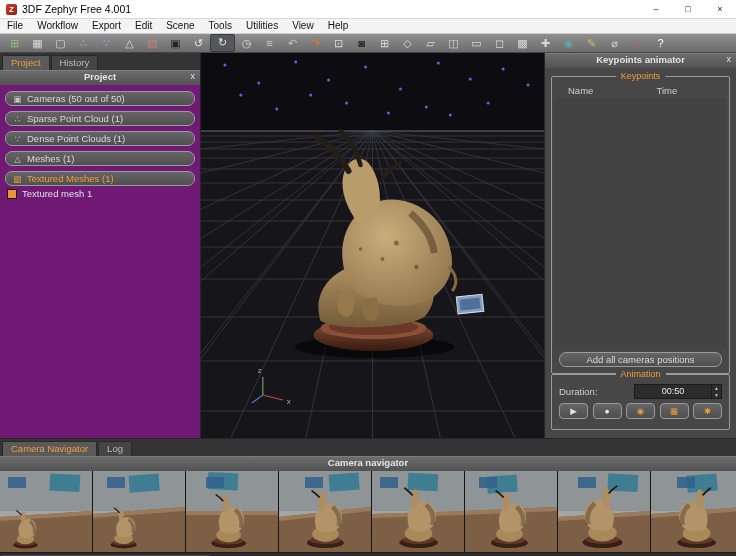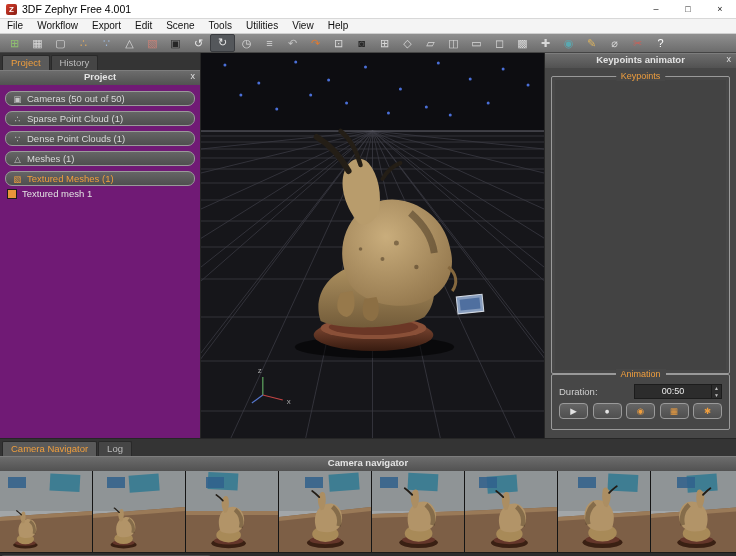--- a/index.html
+++ b/index.html
@@ -285,21 +285,26 @@
       </svg>
     </div>
 
     <div class="rightpanel">
       <div class="panelheader">
         <span>Keypoints animator</span>
         <span class="closex">x</span>
       </div>
       <div class="fieldset kpfieldset">
         <span class="legend">Keypoints</span>
+        <div class="listheader">
+          <span>Name</span>
+          <span>Time</span>
+        </div>
         <div class="listarea"></div>
+        <div class="panelbtn">Add all cameras positions</div>
       </div>
       <div class="fieldset animfieldset">
         <span class="legend">Animation</span>
         <div class="durrow">
           <span>Duration:</span>
           <div class="spin">
             <span class="spinval">00:50</span>
             <span class="spinarrows">
                 <span>▲</span>
                 <span>▼</span>

